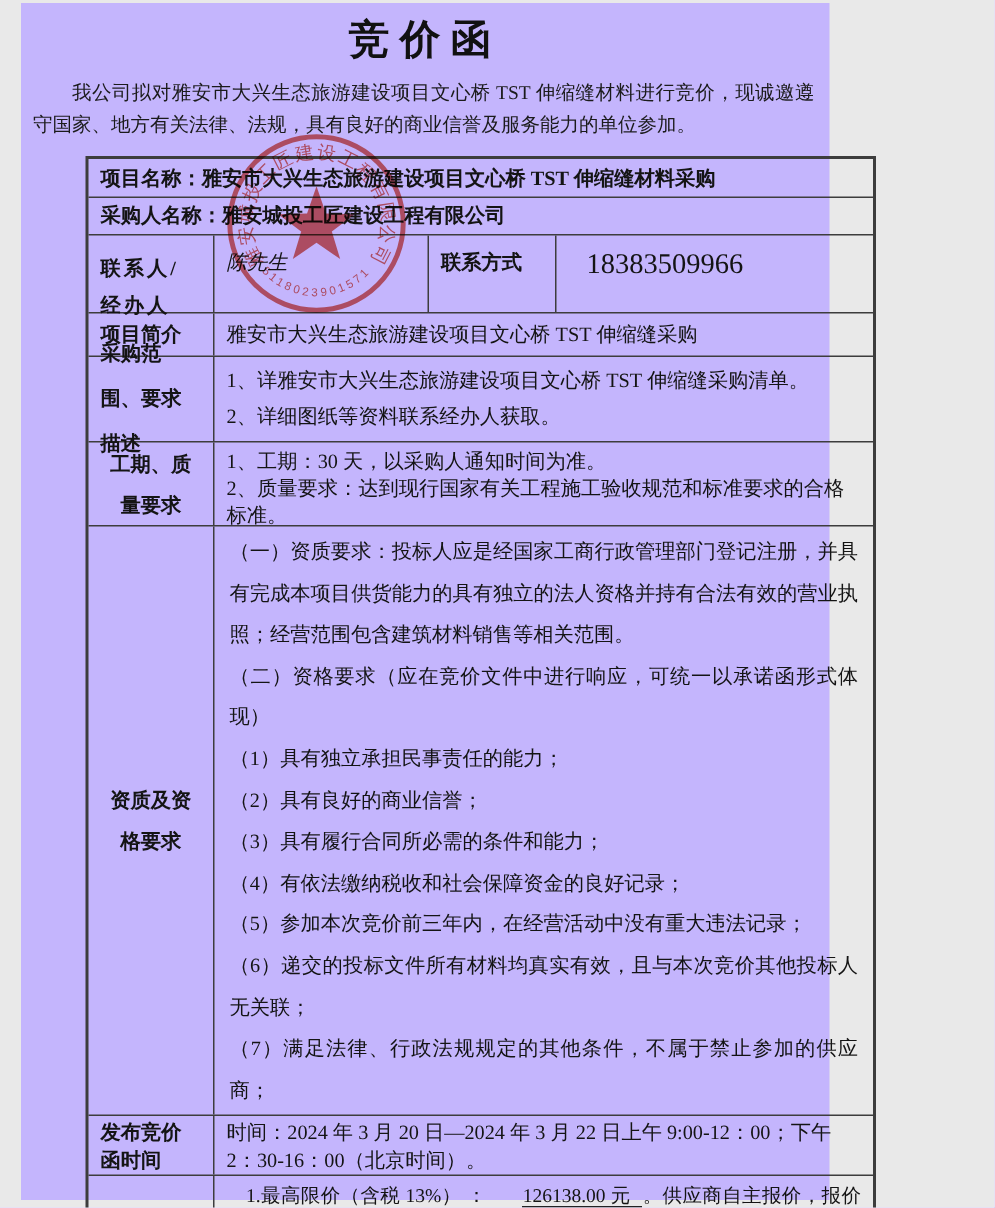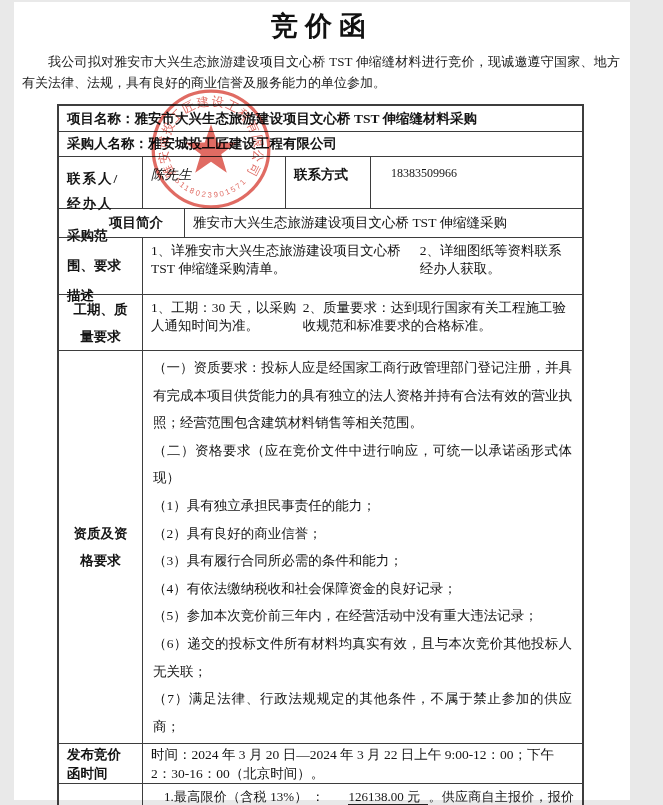--- a/index.html
+++ b/index.html
@@ -3,22 +3,22 @@
 <meta charset="utf-8">
 <style>
   html,body{margin:0;padding:0;}
   body{
     width:663px;height:805px;position:relative;overflow:hidden;
     background:#e9e9e9;
     font-family:"Liberation Serif","DejaVu Serif",serif;
     color:#161616;
   }
   .page{
-    position:absolute;left:14px;top:2px;width:616px;height:798px;
-    background:#ffffff;
+    position:absolute;left:14px;top:2px;width:539px;height:798px;
+    background:#c4b5fd;
   }
   .title{
     margin:6px 0 0 0;text-align:center;
     font-size:27px;font-weight:bold;letter-spacing:7px;color:#111;
   }
   .intro{
     margin:7px 10px 0 8px;font-size:13px;line-height:21px;
     text-indent:2em;text-align:justify;color:#1b1b1b;
   }
   .tbl{
@@ -38,25 +38,25 @@
   .lbl.center{text-align:center;}
   .val{flex:1;}
   .b{font-weight:bold;}
   
   .r1{height:25px;} .r2{height:25px;}
   .r3{height:52px;}
   .r3 .cell{padding-top:9px;}
   .r3 .c-contactlbl{flex:0 0 83px;font-weight:bold;line-height:25px;letter-spacing:2px;}
   .r3 .c-name{flex:0 0 143px;font-style:italic;}
   .r3 .c-methodlbl{flex:0 0 85px;font-weight:bold;}
-  .r3 .c-phone{flex:0 0 214px;padding-left:20px;font-size:12px;}
-  .r4{height:29px;padding-left:42px;}
+  .r3 .c-phone{flex:0 0 214px;padding-left:20px;font-size:19px;}
+  .r4{height:29px;}
   .r4 .val{display:flex;align-items:center;}
   .r5{height:57px;}
-  .r5 .val,.r6 .val{display:flex;flex-direction:row;justify-content:space-around;padding:4px 8px;}
+  .r5 .val,.r6 .val{display:flex;flex-direction:column;justify-content:space-around;padding:4px 8px;}
   .r5 .lbl{line-height:30px;}
   .r6{height:56px;}
   .r6 .lbl,.r7 .lbl{line-height:27px;}
   .r7{min-height:306px;}
   .r7 .val{line-height:27.6px;padding:3px 10px 3px 10px;text-align:justify;}
   .r8{height:40px;}
   .r8 .lbl{line-height:19px;}
   .r8 .val{display:flex;flex-direction:column;justify-content:center;line-height:19px;}
   .r9{min-height:112px;}
   .r9 .lbl{font-weight:normal;}

